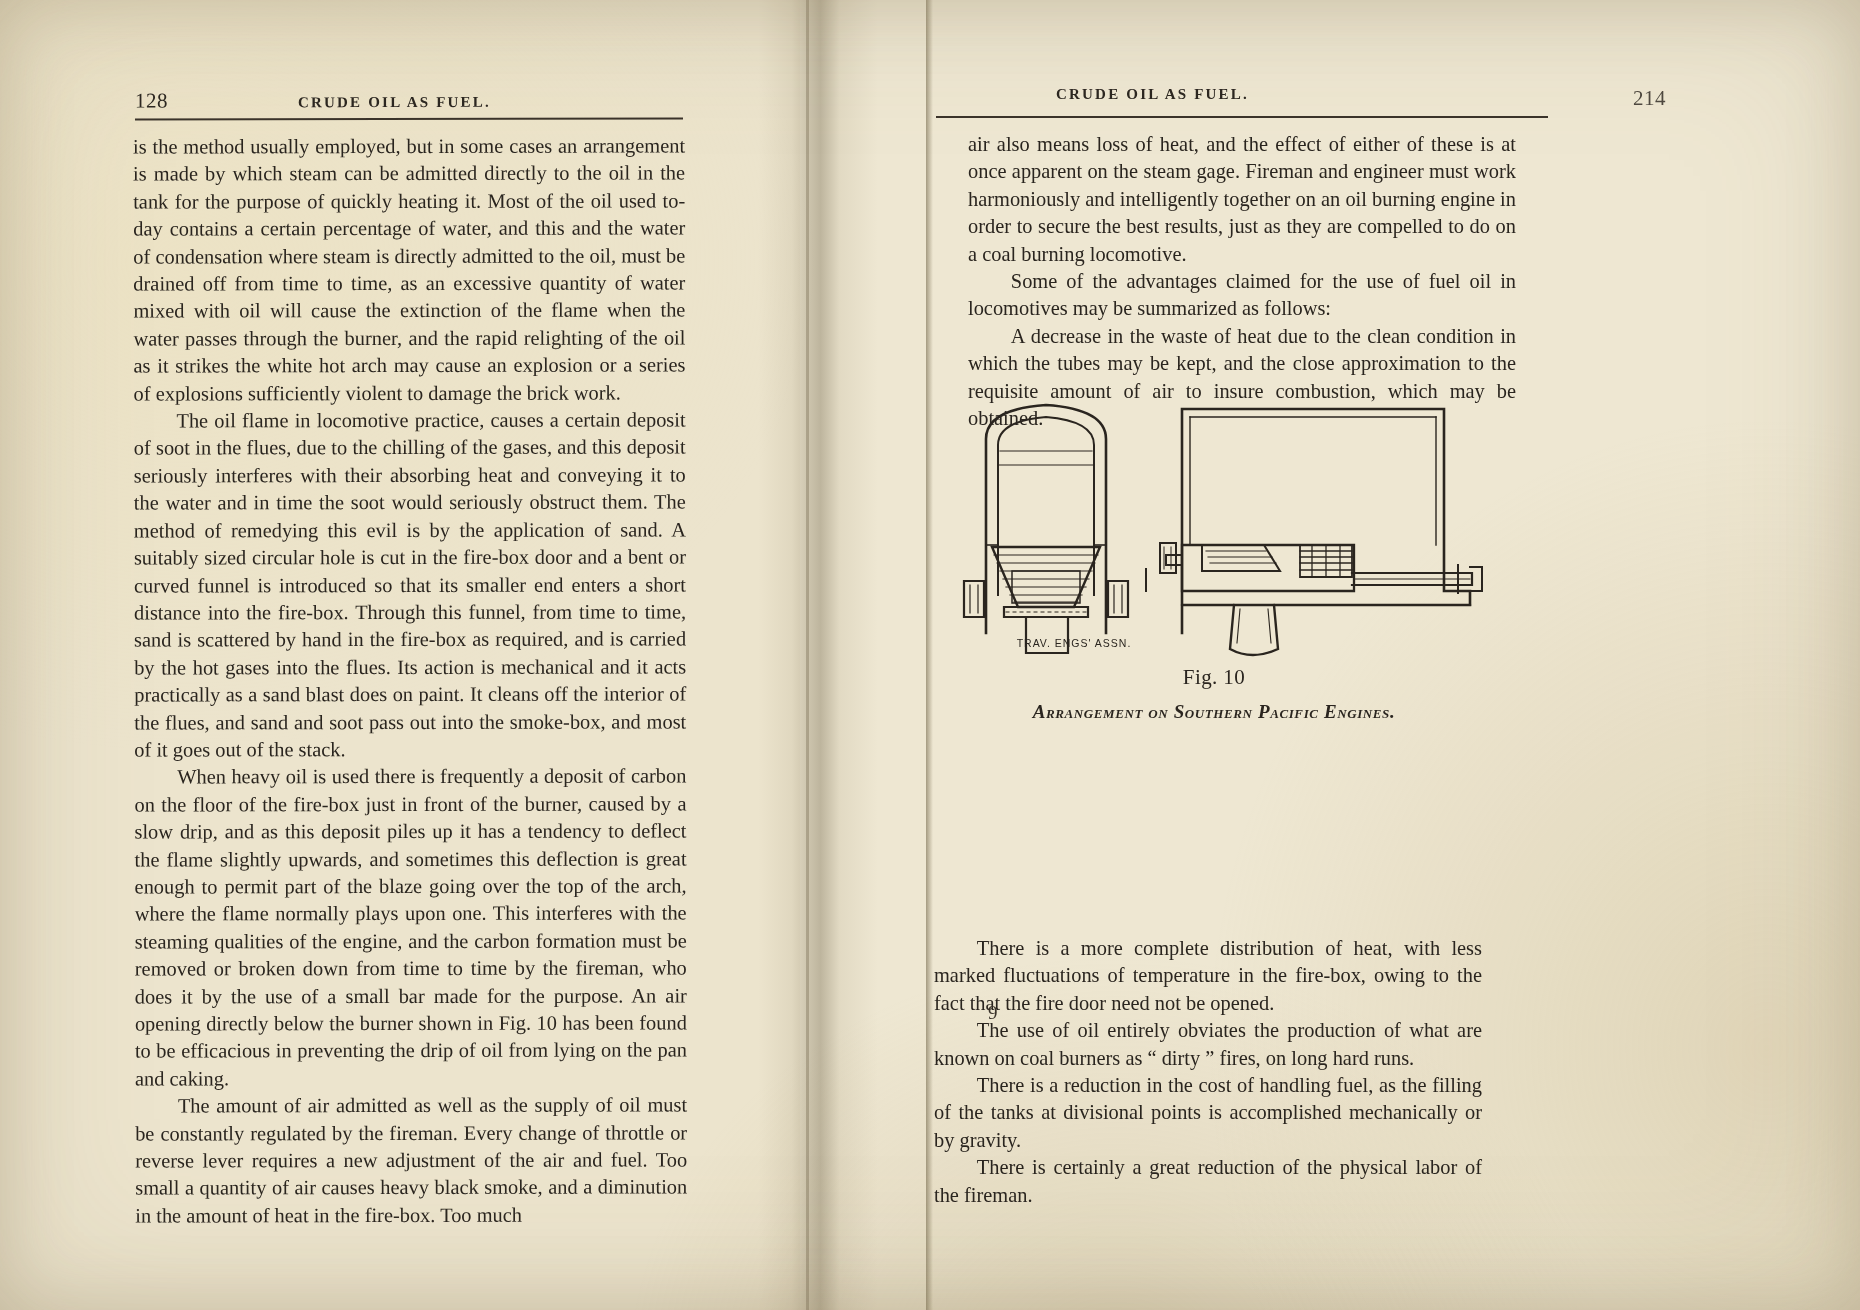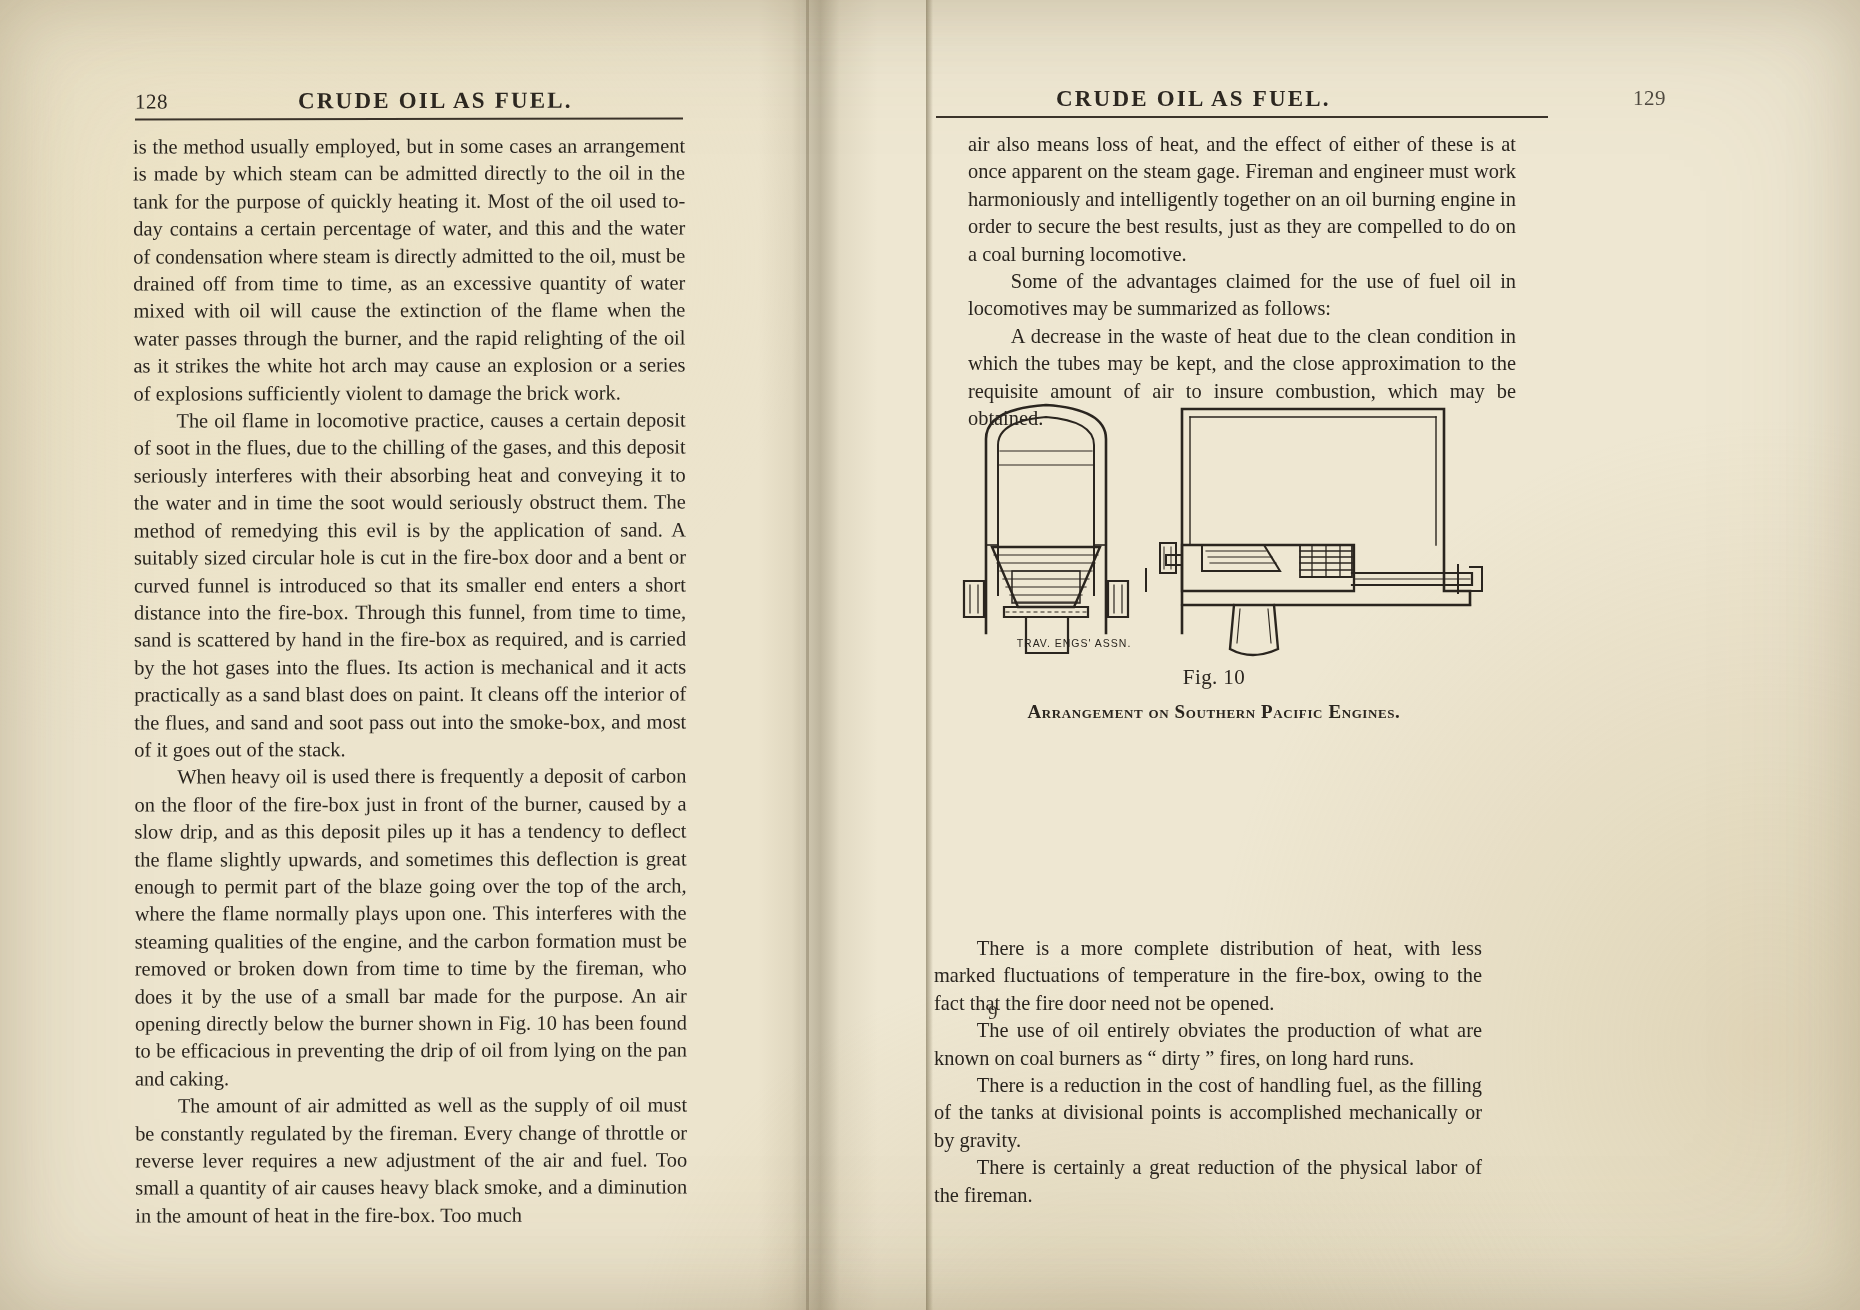--- a/index.html
+++ b/index.html
@@ -88,21 +88,21 @@
     position: absolute;
     display: flex;
     align-items: baseline;
     color: #2b2620;
   }
   .head .folio {
     font-size: 21px;
     letter-spacing: .5px;
   }
   .head .title {
-    font-size: 23px;
+    font-size: 15px;
     letter-spacing: 2.2px;
     font-weight: 600;
   }
   .rule {
     position: absolute;
     height: 2px;
     background: #3a332a;
   }
 
   #head-left  { left: 136px; top: 88px;  width: 548px; justify-content: flex-start; }
@@ -146,20 +146,21 @@
     letter-spacing: .4px;
   }
   .fig-caption {
     text-align: center;
     font-size: 19px;
     color: #2a251f;
     margin-top: 11px;
     letter-spacing: .6px;
     font-variant: small-caps;
     font-weight: 600;
+    font-style: italic;
   }
 
   
   #signature {
     position: absolute;
     left: 988px;
     top: 1002px;
     font-size: 19px;
     color: #3a332a;
   }
@@ -190,21 +191,21 @@
       <p class="indent">When heavy oil is used there is frequently a deposit of carbon on the floor of the fire-box just in front of the burner, caused by a slow drip, and as this deposit piles up it has a tendency to deflect the flame slightly upwards, and sometimes this deflection is great enough to permit part of the blaze going over the top of the arch, where the flame normally plays upon one.  This interferes with the steaming qualities of the engine, and the carbon formation must be removed or broken down from time to time by the fireman, who does it by the use of a small bar made for the purpose.  An air opening directly below the burner shown in Fig. 10 has been found to be efficacious in preventing the drip of oil from lying on the pan and caking.</p>
       <p class="indent">The amount of air admitted as well as the supply of oil must be constantly regulated by the fireman.  Every change of throttle or reverse lever requires a new adjustment of the air and fuel. Too small a quantity of air causes heavy black smoke, and a diminution in the amount of heat in the fire-box.  Too much</p>
     </div>
 
   </div>
 
   <div id="right-leaf-content">
 
     <div class="head" id="head-right">
       <span class="title">CRUDE OIL AS FUEL.</span>
-      <span class="folio">129</span>
+      <span class="folio">214</span>
     </div>
     <div class="rule" id="rule-right"></div>
 
     <div class="col" id="col-right">
       <p>air also means loss of heat, and the effect of either of these is at once apparent on the steam gage.  Fireman and engineer must work harmoniously and intelligently together on an oil burning engine in order to secure the best results, just as they are compelled to do on a coal burning locomotive.</p>
       <p class="indent">Some of the advantages claimed for the use of fuel oil in locomotives may be summarized as follows:</p>
       <p class="indent">A decrease in the waste of heat due to the clean condition in which the tubes may be kept, and the close approximation to the requisite amount of air to insure combustion, which may be obtained.</p>
     </div>
 
     <div id="figure-block">

